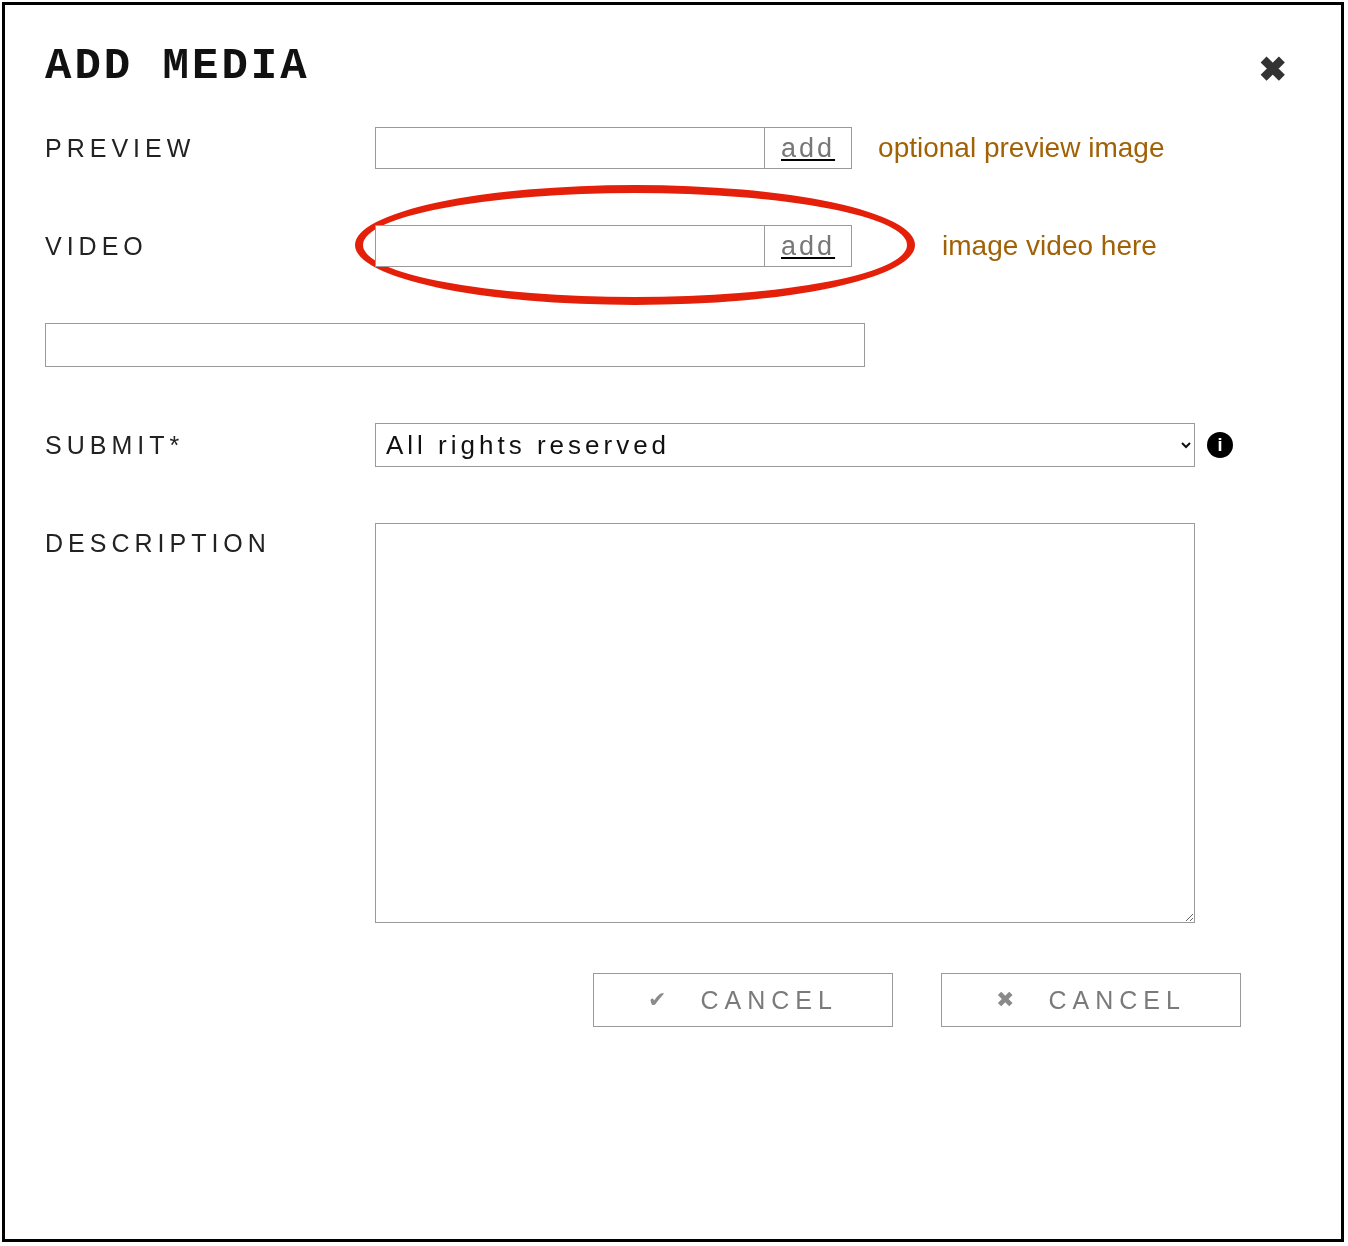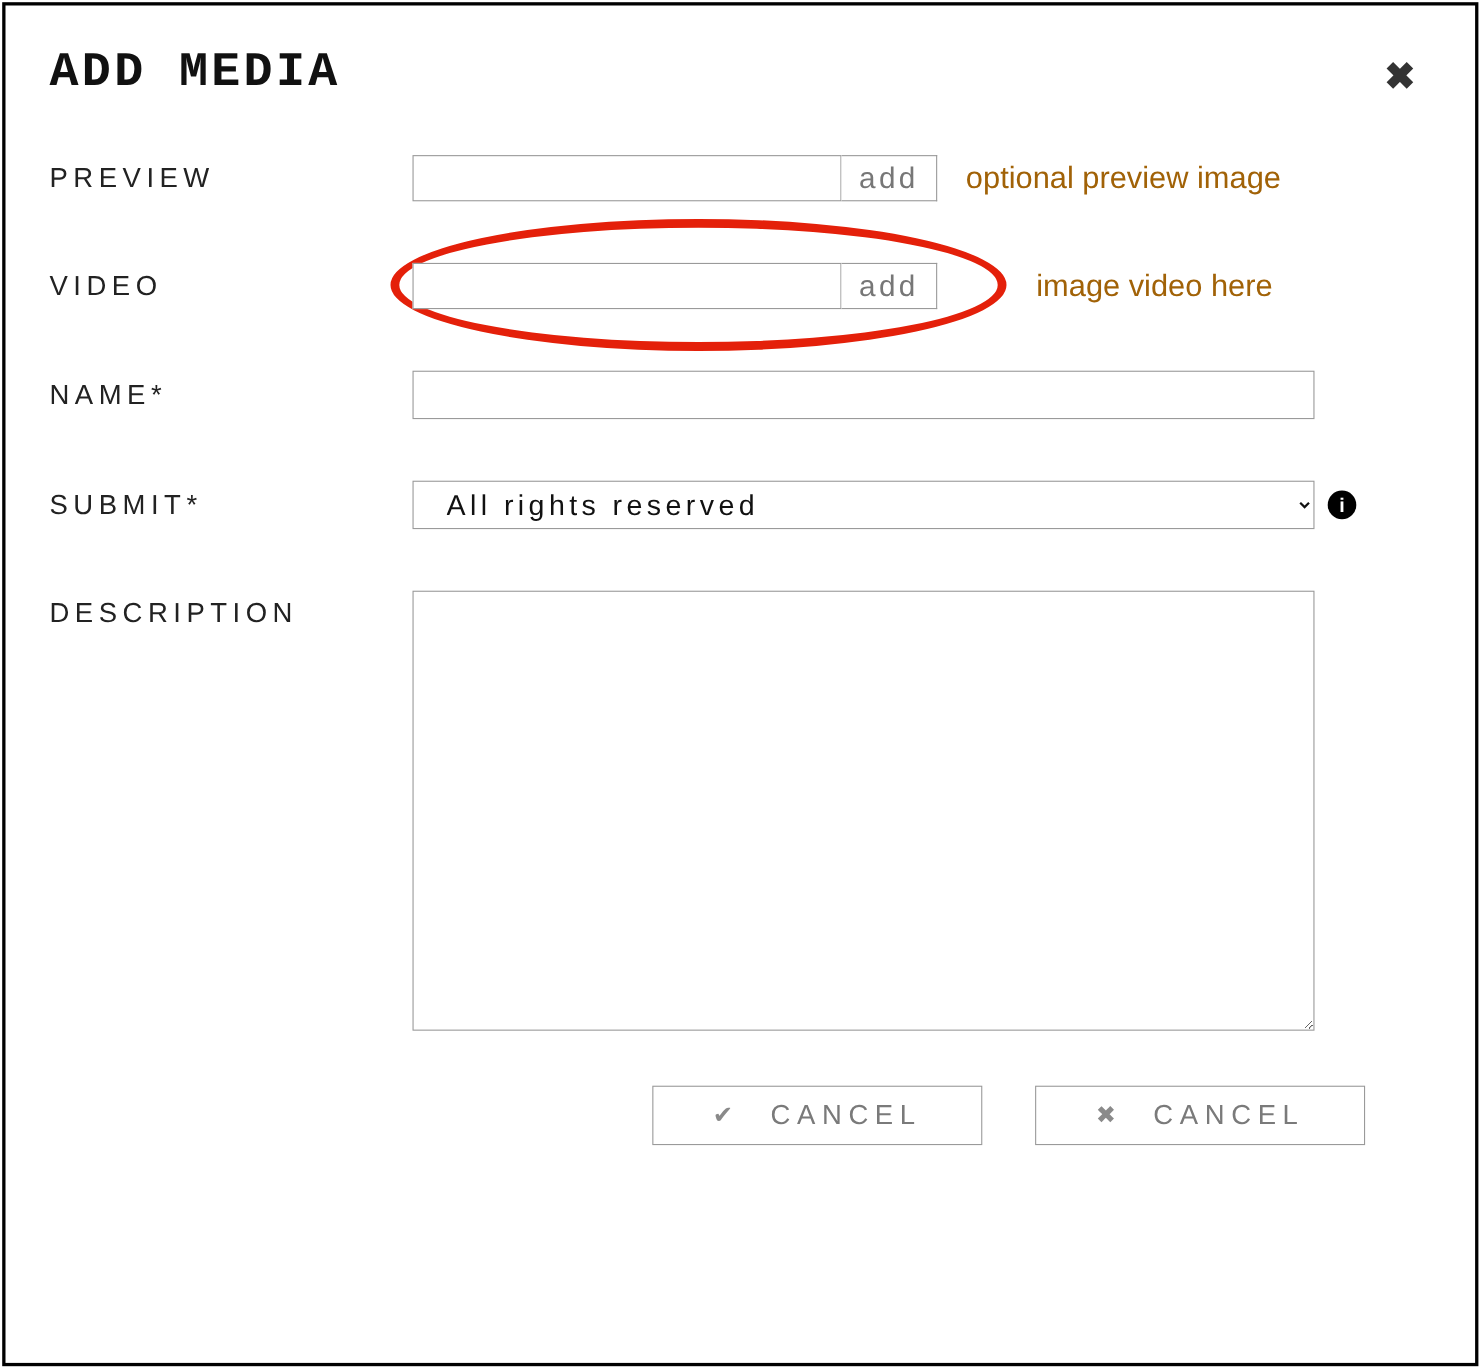--- a/index.html
+++ b/index.html
@@ -1,32 +1,32 @@
 <!DOCTYPE html>
 <html><head>
 <meta charset="utf-8">
 <style>
   * { box-sizing: border-box; margin: 0; padding: 0; }
   html, body { width: 1348px; height: 1246px; font-family: Arial, Helvetica, sans-serif; background: #fff; }
   .frame { position: relative; border: 3px solid #000; width: 1342px; height: 1240px; margin: 2px; padding: 36px 40px 40px 40px; }
   .title { font-size: 44px; font-weight: 800; letter-spacing: 3px; color: #111; font-family: Liberation Mono, monospace; }
   .close-x { position: absolute; top: 44px; right: 54px; font-size: 34px; font-weight: 900; color: #333; cursor: pointer; }
 
-  .form { margin-top: 50px; }
+  .form { margin-top: 36px; }
   .row { display: flex; align-items: center; margin-bottom: 56px; position: relative; }
   .lbl { width: 330px; font-size: 25px; letter-spacing: 5px; color: #222; }
 
-  .file-combo { display: flex; position: relative; z-index: 2; }
+  .file-combo { display: flex; position: relative; z-index: 2; text-decoration: underline; }
   .file-input { width: 390px; height: 42px; border: 1.5px solid #9a9a9a; background: #fff; font-size: 22px; padding: 0 8px; }
   .add-btn { height: 42px; border: 1.5px solid #9a9a9a; border-left: none; background: #fff; color: #777; font-size: 27px; letter-spacing: 3px; padding: 0 16px; cursor: pointer; font-family: inherit; }
 
   .annot { color: #a16207; font-size: 28px; margin-left: 26px; white-space: nowrap; }
 
   .wide-input { width: 820px; height: 44px; border: 1.5px solid #9a9a9a; background: #fff; font-size: 22px; padding: 0 10px; }
-  .sel { width: 820px; height: 44px; border: 1.5px solid #9a9a9a; background: #fff; font-size: 26px; letter-spacing: 4px; padding: 0 26px; font-family: inherit; color: #111; }
+  .sel { width: 820px; height: 44px; border: 1.5px solid #9a9a9a; background: #fff; font-size: 26px; letter-spacing: 4px; padding: 0 6px; font-family: inherit; color: #111; }
   .info-i { margin-left: 12px; width: 26px; height: 26px; border-radius: 50%; background: #000; color: #fff; display: inline-flex; align-items: center; justify-content: center; font-weight: 900; font-size: 18px; }
 
   .ta-row { display: flex; align-items: flex-start; margin-bottom: 50px; }
   .ta { width: 820px; height: 400px; border: 1.5px solid #9a9a9a; background: #fff; font-size: 20px; padding: 10px; resize: both; font-family: inherit; }
 
   .buttons-row { display: flex; justify-content: flex-end; gap: 48px; padding-right: 60px; }
   .btn { width: 300px; height: 54px; border: 1.5px solid #9a9a9a; background: #fff; color: #7a7a7a; font-size: 25px; letter-spacing: 6px; cursor: pointer; display: inline-flex; align-items: center; justify-content: center; gap: 28px; font-family: inherit; }
   .btn .ico { font-size: 22px; color: #8a8a8a; }
 
   .ellipse { position: absolute; border: 8px solid #e4200a; border-radius: 50%; width: 560px; height: 120px; pointer-events: none; }
@@ -54,21 +54,20 @@
       <div class="ellipse" style="left:310px; top:-40px;"></div>
       <div class="lbl">VIDEO</div>
       <div class="file-combo">
         <input class="file-input" type="text" value="" style="">
         <button class="add-btn">add</button>
       </div>
       <div class="annot" style="margin-left:90px;">image video here</div>
     </div>
 
     <div class="row">
-      <div class="lbl">NAME*</div>
       <input class="wide-input" type="text" value="" style="">
     </div>
 
 
     <div class="row">
       <div class="lbl">SUBMIT*</div>
       <select class="sel">
         <option>All rights reserved</option>
       </select>
       <span class="info-i">i</span>

